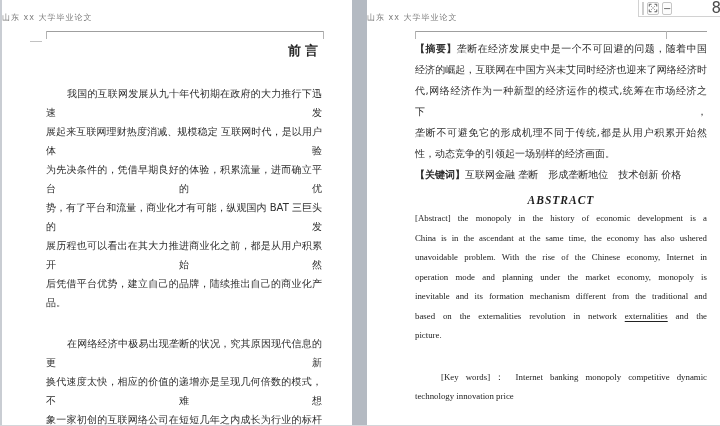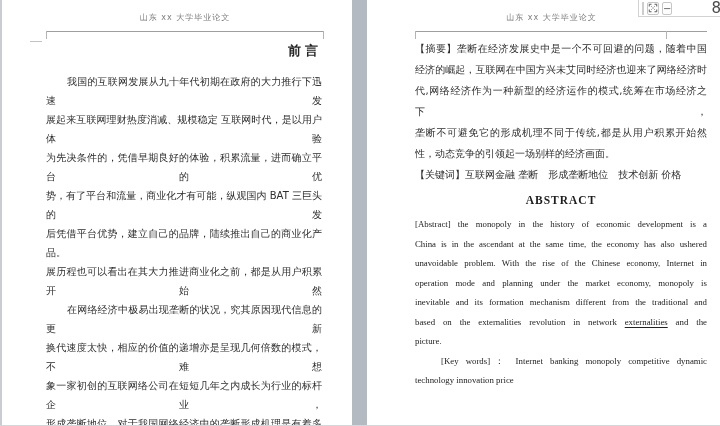--- a/index.html
+++ b/index.html
@@ -8,49 +8,49 @@
   #app { position:relative; width:720px; height:426px; overflow:hidden; background:#fff; }
 
   .edge-left   { position:absolute; left:0; top:0; width:2px; height:426px; background:#c9cdd3; }
   .edge-bottom { position:absolute; left:0; bottom:0; width:720px; height:1px; background:#d3d6da; }
   .gap { position:absolute; left:352px; top:0; width:15px; height:426px; background:#b4bac2; }
 
   .page { position:absolute; top:0; height:426px; background:#fff; }
   .page.pleft  { left:2px;   width:350px; }
   .page.pright { left:367px; width:353px; }
 
-  .hdr { position:absolute; top:12px; left:8px; width:100%; text-align:center;
+  .hdr { position:absolute; top:12px; left:0; width:100%; text-align:left;
          font-size:8px; color:#7d7d7d; letter-spacing:1px; }
   .hdr-rule { position:absolute; top:31px; height:1px; background:#9f9f9f; }
   .pleft  .hdr-rule { left:44px; width:278px; }
   .pright .hdr-rule { left:48px; width:292px; }
   .tick { position:absolute; top:31px; width:1px; height:8px; background:#b3b3b3; }
   .stub { position:absolute; top:41px; width:12px; height:1px; background:#c2c2c2; }
 
   .content { position:absolute; }
   .pleft  .content { left:44px; top:40px; width:276px; }
   .pright .content { left:48px; top:38px; width:292px; }
 
   .cn-title { font-size:13px; font-weight:bold; color:#262626; text-align:right;
               letter-spacing:4px; height:22px; line-height:22px; }
   .pleft .cn-body { margin-top:10px; }
 
   .ln { display:block; text-align:justify; text-align-last:justify; color:#2e2e2e; }
   .ln.cn  { font-size:10px; line-height:19px; }
   .pright .ln.cn { line-height:21px; }
   .ln.en  { font-family:"Liberation Serif", serif; font-size:8.8px; line-height:19.5px; color:#222; }
-  .ln.ind { text-indent:21px; }
+  .ln.ind { text-indent:21px;margin-top:22px; }
   .ln.en.ind { text-indent:26px; }
   .ln.last { text-align-last:left; }
-  .bold { font-weight:normal; }
+  .bold { font-weight:bold; }
 
   .en-heading { font-family:"Liberation Serif", serif; font-weight:bold; font-size:11.5px;
                 letter-spacing:1px; text-align:center; color:#1d1d1d;
-                margin-top:6px; height:18px; line-height:18px; }
-  .en-body { margin-top:6px; }
+                margin-top:6px; height:18px; line-height:18px;font-style:italic; }
+  .en-body { }
 
   .sp { text-decoration-line:underline; text-decoration-style:wavy;
         text-decoration-color:#e0201c; text-decoration-thickness:1px; text-underline-offset:2px;text-decoration:underline; }
 
   .ztoolbar { position:absolute; left:638px; top:0; width:92px; height:17px;
               background:#ffffff; border:1px solid #d2d2d2; border-top:none;
               display:flex; align-items:center; gap:3px; padding:0 3px; z-index:5; }
   .zdivider { width:4px; height:13px; background:#e4e4e4; border:1px solid #cdcdcd; }
   .zbtn { width:14px; height:13px; background:#fdfdfd; border:1px solid #c6c6c6;
           border-radius:2px; color:#5a5a5a; font-size:10px; line-height:11px;
@@ -72,22 +72,22 @@
     <div class="tick" style="left:44px;"></div>
     <div class="tick" style="left:321px;"></div>
     <div class="stub" style="left:28px;"></div>
     <div class="content">
       <div class="cn-title">前言</div>
       <div class="cn-body">
           <div class="ln cn ind">我国的互联网发展从九十年代初期在政府的大力推行下迅速发</div>
           <div class="ln cn">展起来互联网理财热度消减、规模稳定 互联网时代，是以用户体验</div>
           <div class="ln cn">为先决条件的，凭借早期良好的体验，积累流量，进而确立平台的优</div>
           <div class="ln cn">势，有了平台和流量，商业化才有可能，纵观国内 BAT 三巨头的发</div>
+          <div class="ln cn">展历程也可以看出在其大力推进商业化之前，都是从用户积累开始然</div>
           <div class="ln cn last">后凭借平台优势，建立自己的品牌，陆续推出自己的商业化产品。</div>
-          <div class="ln cn">展历程也可以看出在其大力推进商业化之前，都是从用户积累开始然</div>
           <div class="ln cn ind">在网络经济中极易出现垄断的状况，究其原因现代信息的更新</div>
           <div class="ln cn">换代速度太快，相应的价值的递增亦是呈现几何倍数的模式，不难想</div>
           <div class="ln cn">象一家初创的互联网络公司在短短几年之内成长为行业的标杆企业，</div>
           <div class="ln cn">形成垄断地位。对于我国网络经济中的垄断形成机理是有着多方面的</div>
         </div>
     </div>
   </div>
 
   <div class="gap"></div>
 

